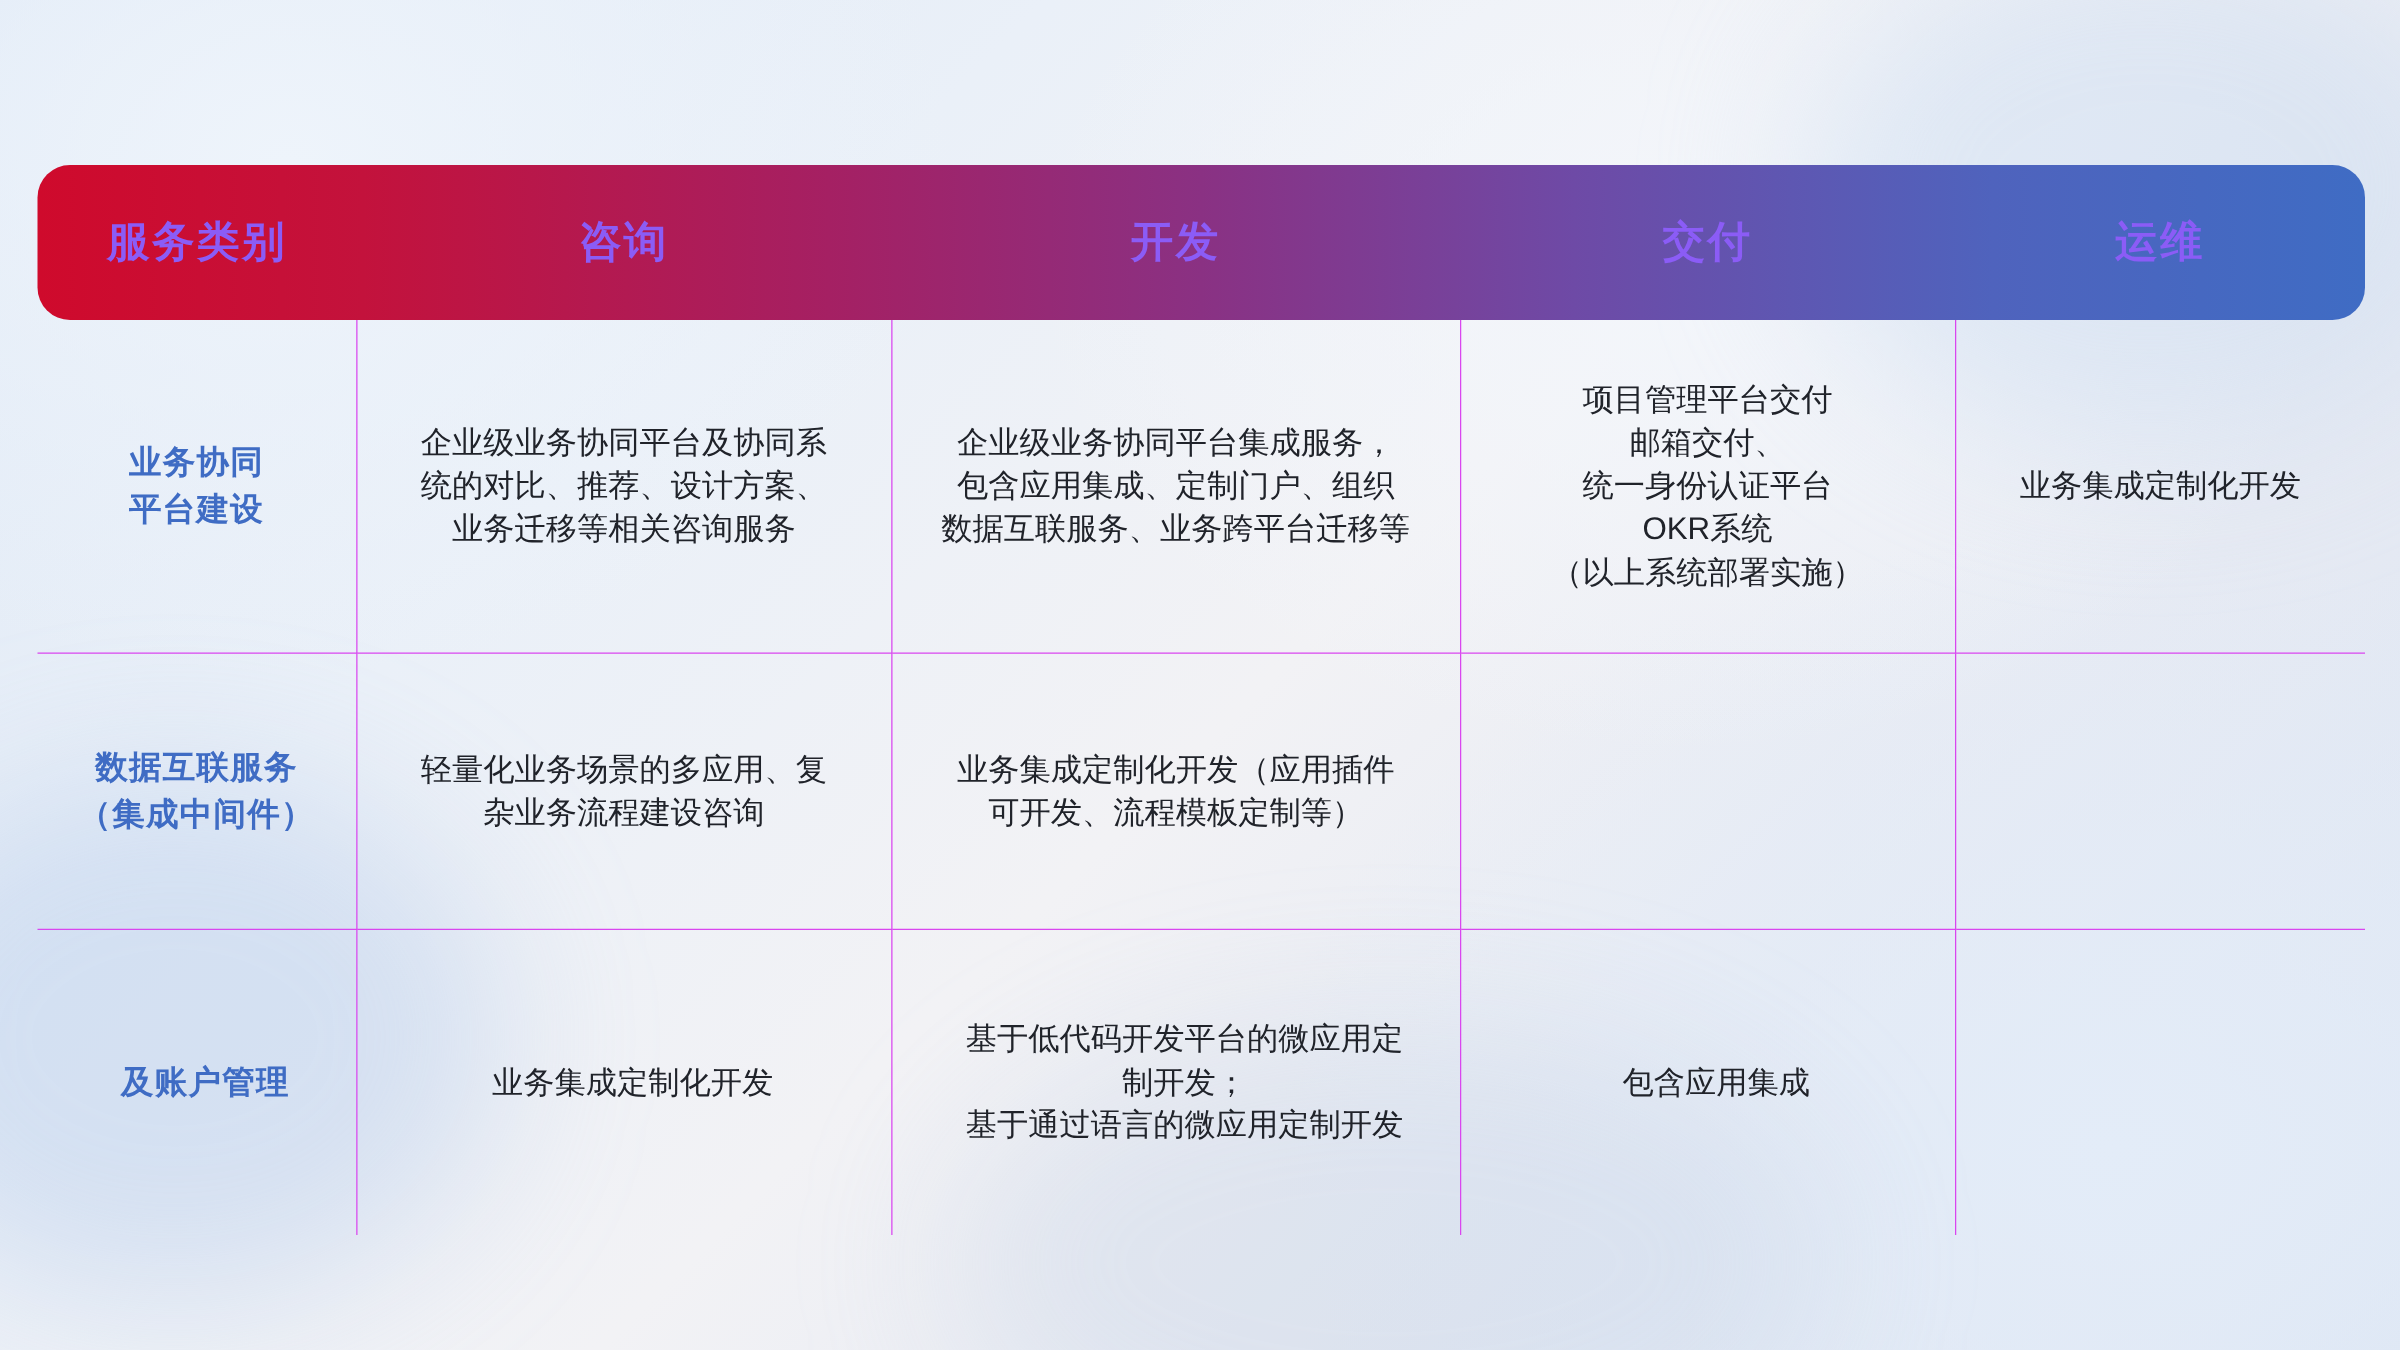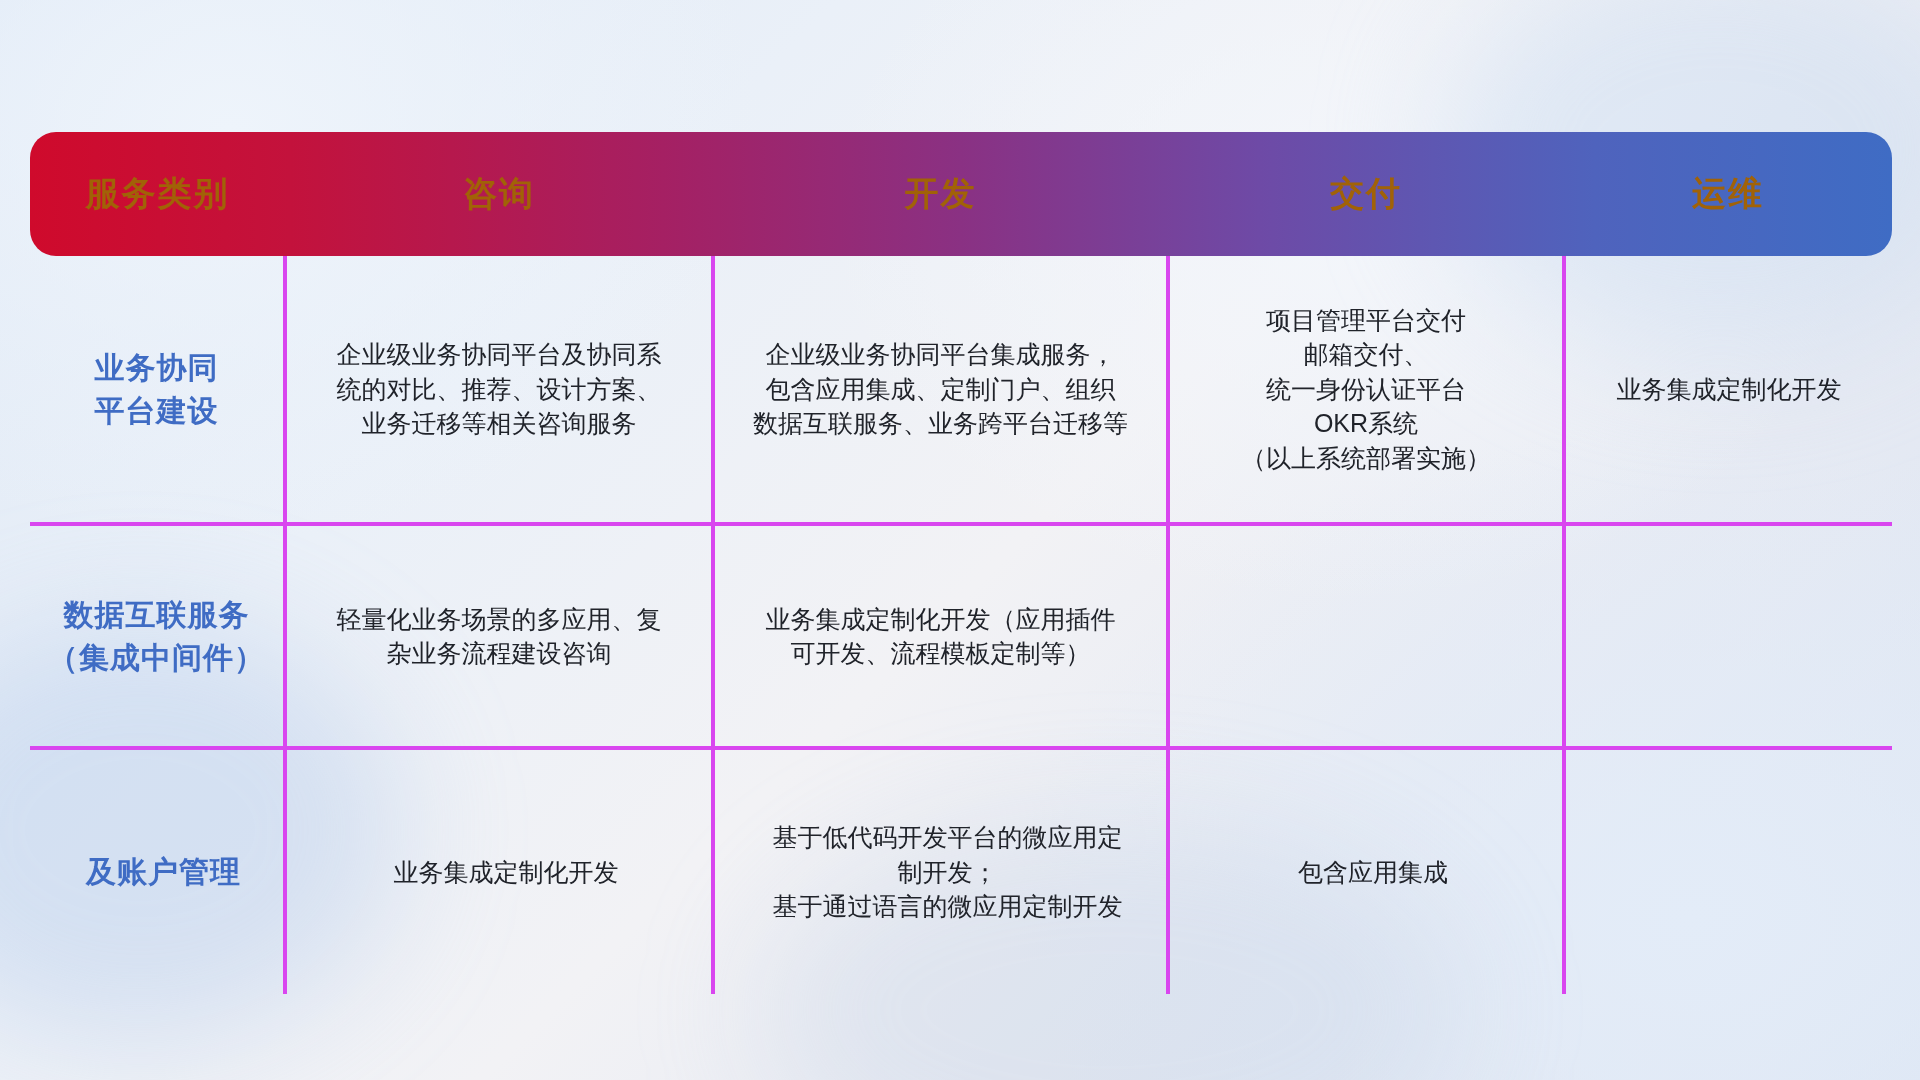--- a/index.html
+++ b/index.html
@@ -47,21 +47,21 @@
     border-collapse: collapse;
     table-layout: fixed;
   }
 
   
   thead tr {
     height: 124px;
   }
   thead th {
     padding: 0;
-    color: #a16207;
+    color: #8b5cf6;
     font-size: 34px;
     font-weight: bold;
     letter-spacing: 2px;
     text-align: center;
     vertical-align: middle;
     border: none;
     position: relative;
   }
   .head-bg {
     position: absolute;
@@ -80,39 +80,39 @@
       #3f6cc4 100%);
     z-index: 0;
   }
   .head-cell-inner {
     position: relative;
     z-index: 1;
   }
 
   
   tbody td {
-    border: 4px solid #d946ef;
+    border: 1px solid #d946ef;
     vertical-align: middle;
     text-align: center;
     color: #20232a;
     font-size: 25px;
     line-height: 1.38;
     padding: 14px 18px;
     background: transparent;
   }
   tbody tr { height: 1px; }
 
   .row-1 td { height: 238px; }
   .row-2 td { height: 192px; }
   .row-3 td { height: 216px; padding-left: 32px; }
 
   td.cat {
     color: #3f6cc4;
     font-weight: bold;
-    font-size: 30px;
+    font-size: 26px;
     letter-spacing: 1px;
     line-height: 1.45;
     border-left: none;
   }
   td.last { border-right: none; }
   tbody tr:first-child td { border-top: none; }
   tbody tr:last-child td { border-bottom: none; }
 
   .cell-text {
     display: block;

